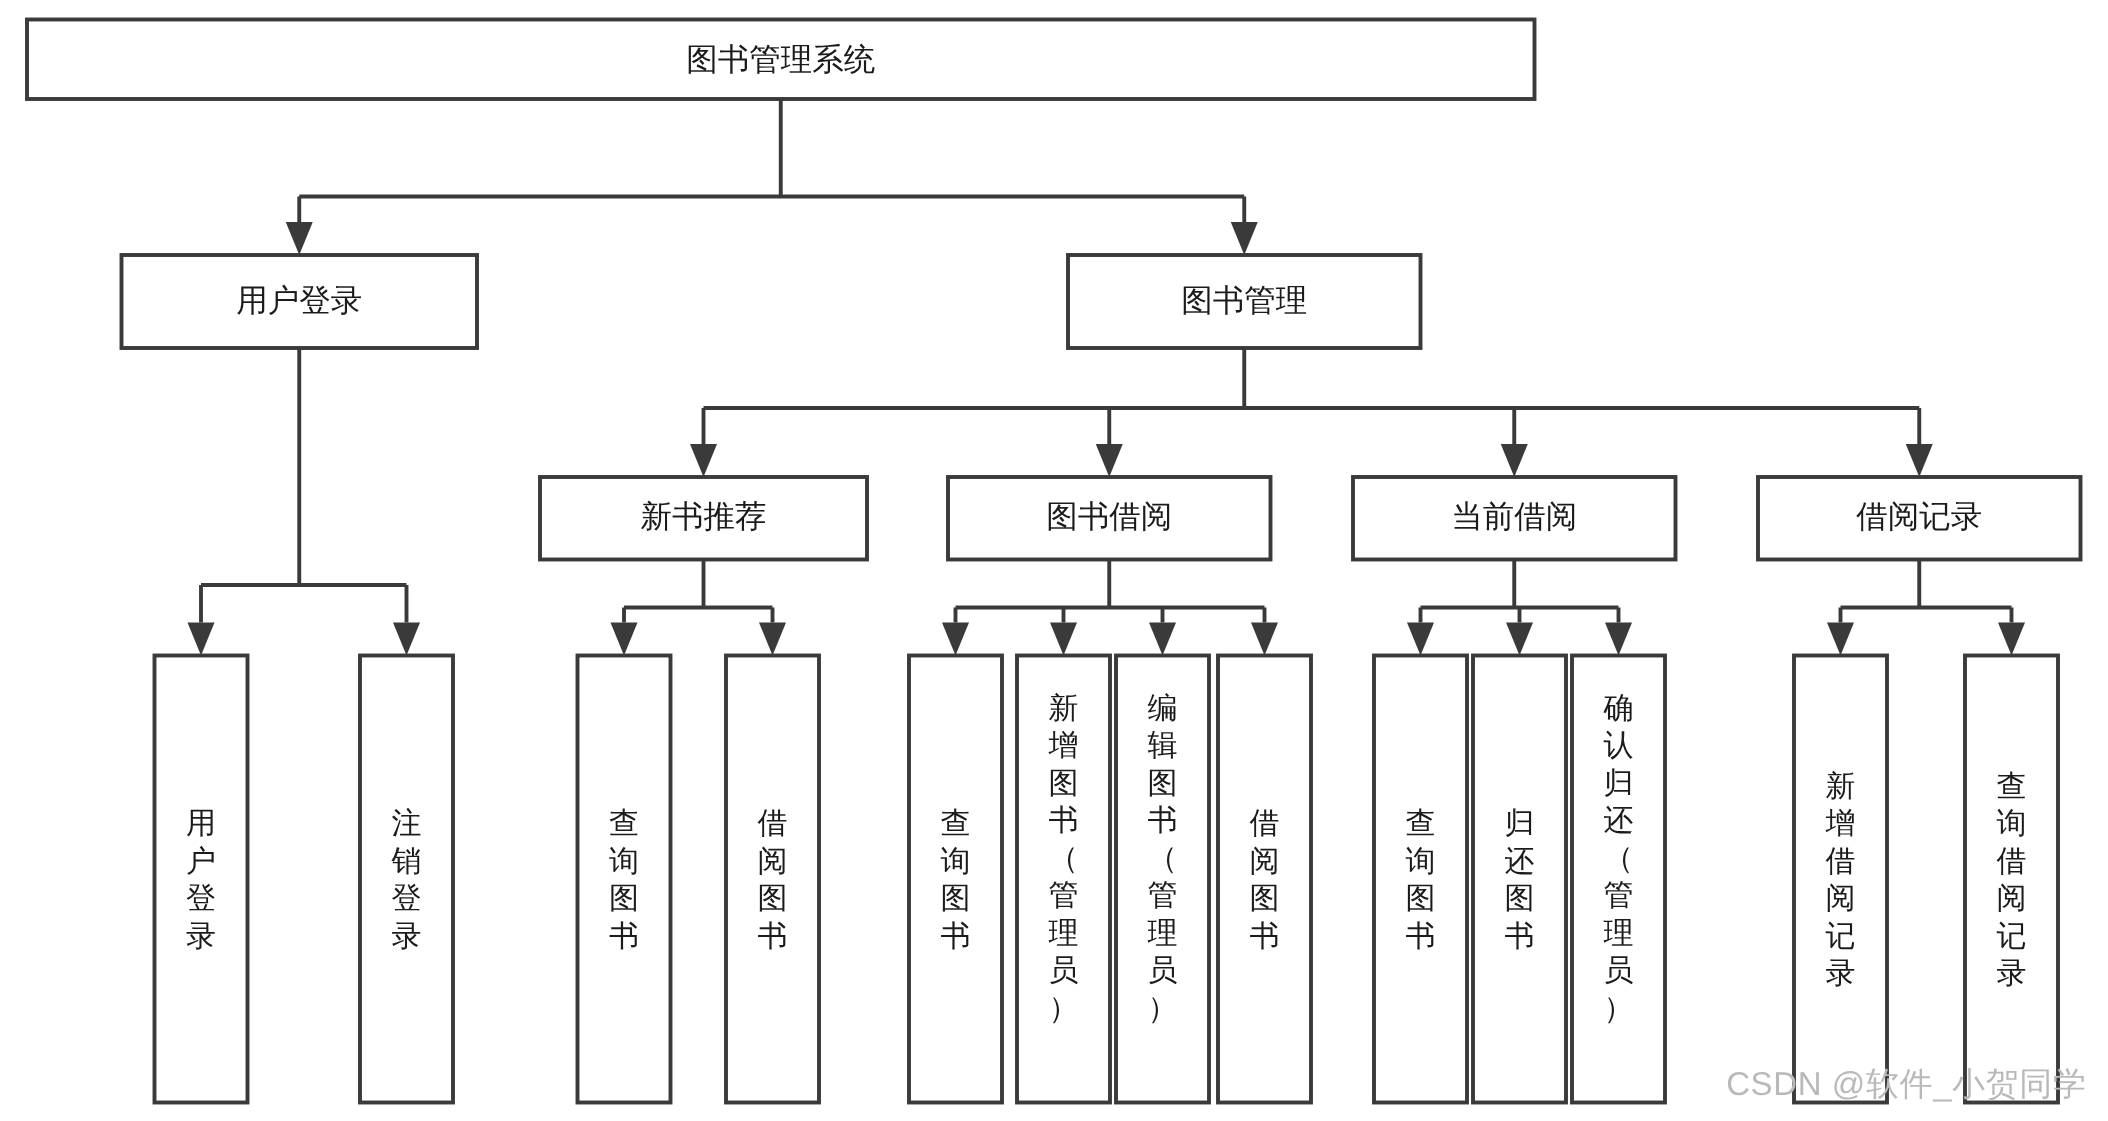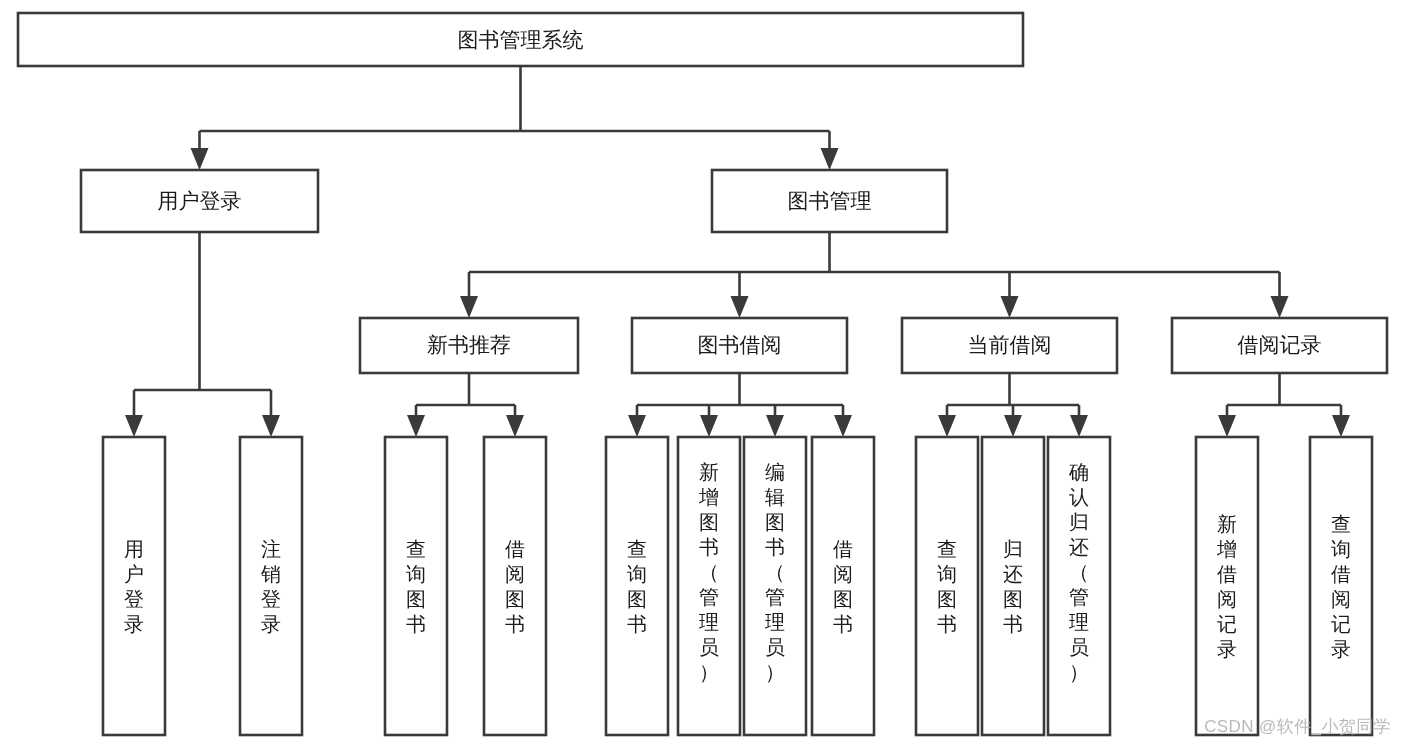--- a/index.html
+++ b/index.html
@@ -52,21 +52,21 @@
     font-family: "Liberation Sans", "DejaVu Sans", sans-serif;
     font-size: 20px;
     fill: #1b1b1b;
     text-anchor: middle;
   }
   .watermark-text {
     position: absolute;
     right: 14px;
     bottom: 6px;
     font-family: "Liberation Sans", "DejaVu Sans", sans-serif;
-    font-size: 17px;
+    font-size: 22px;
     color: #b9b9b9;
     white-space: nowrap;
     letter-spacing: 0.4px;
     user-select: none;
   }
 </style>
 </head>
 <body>
 
 <div id="diagram-root">

